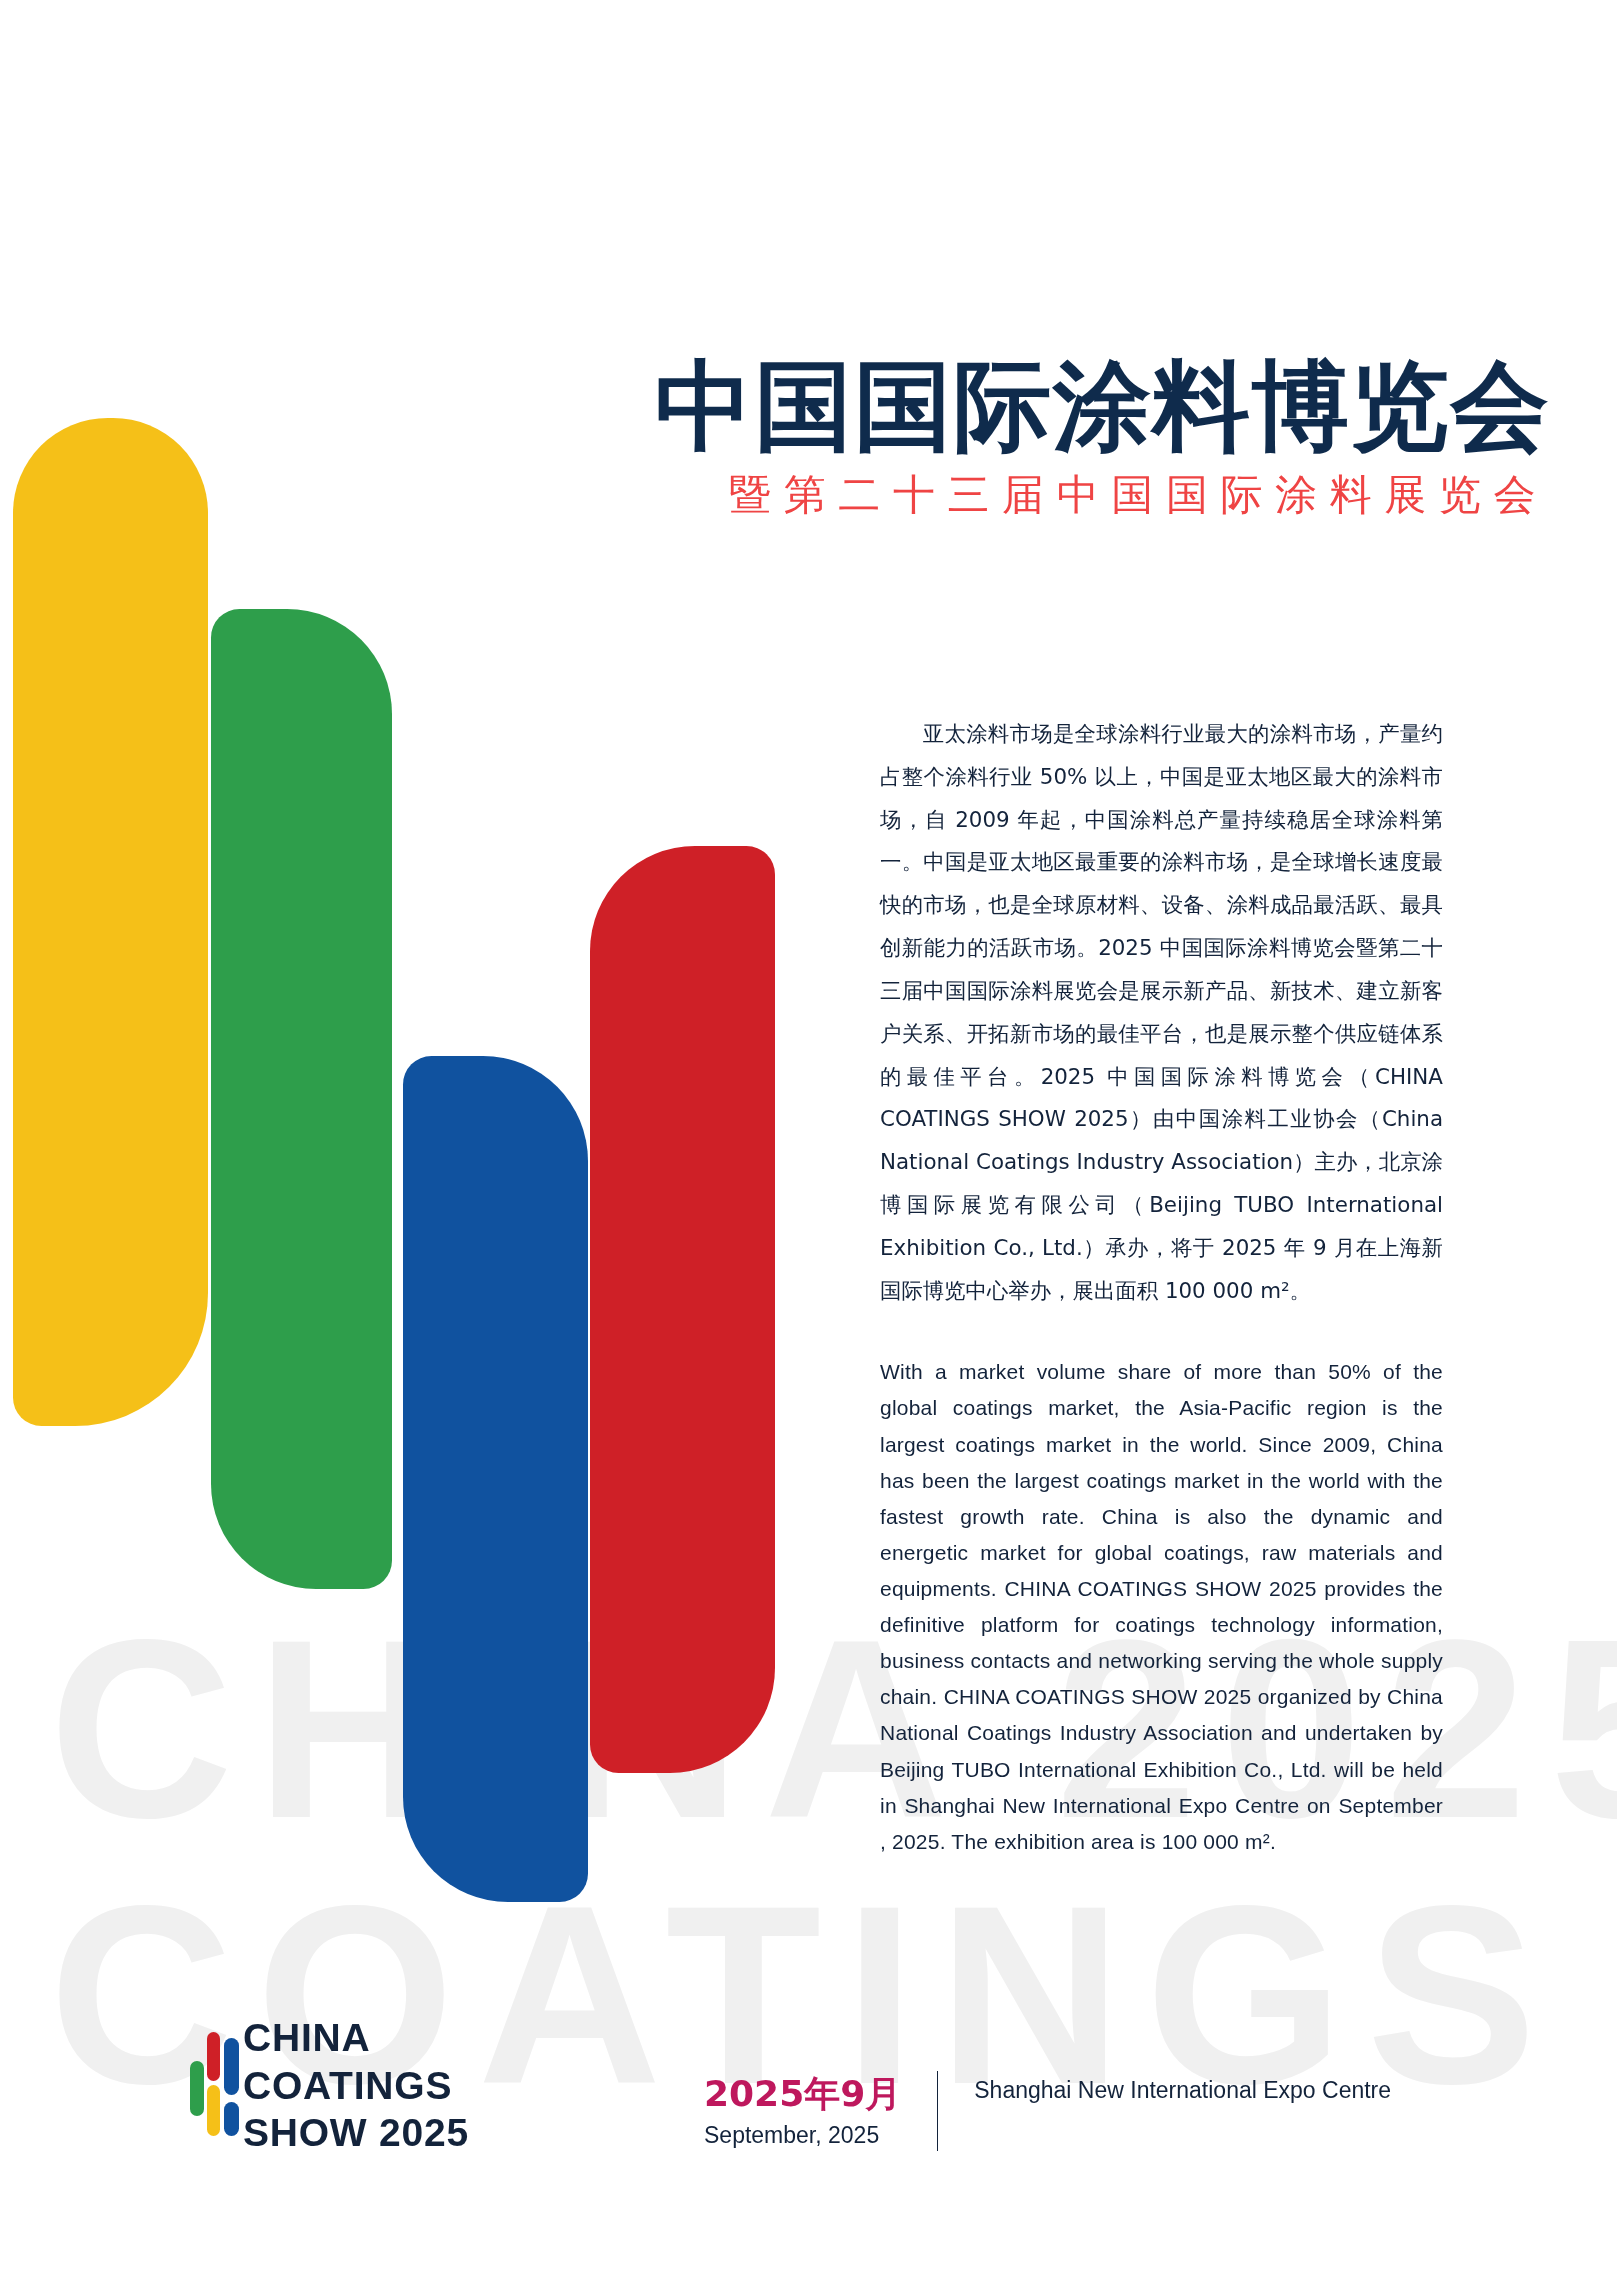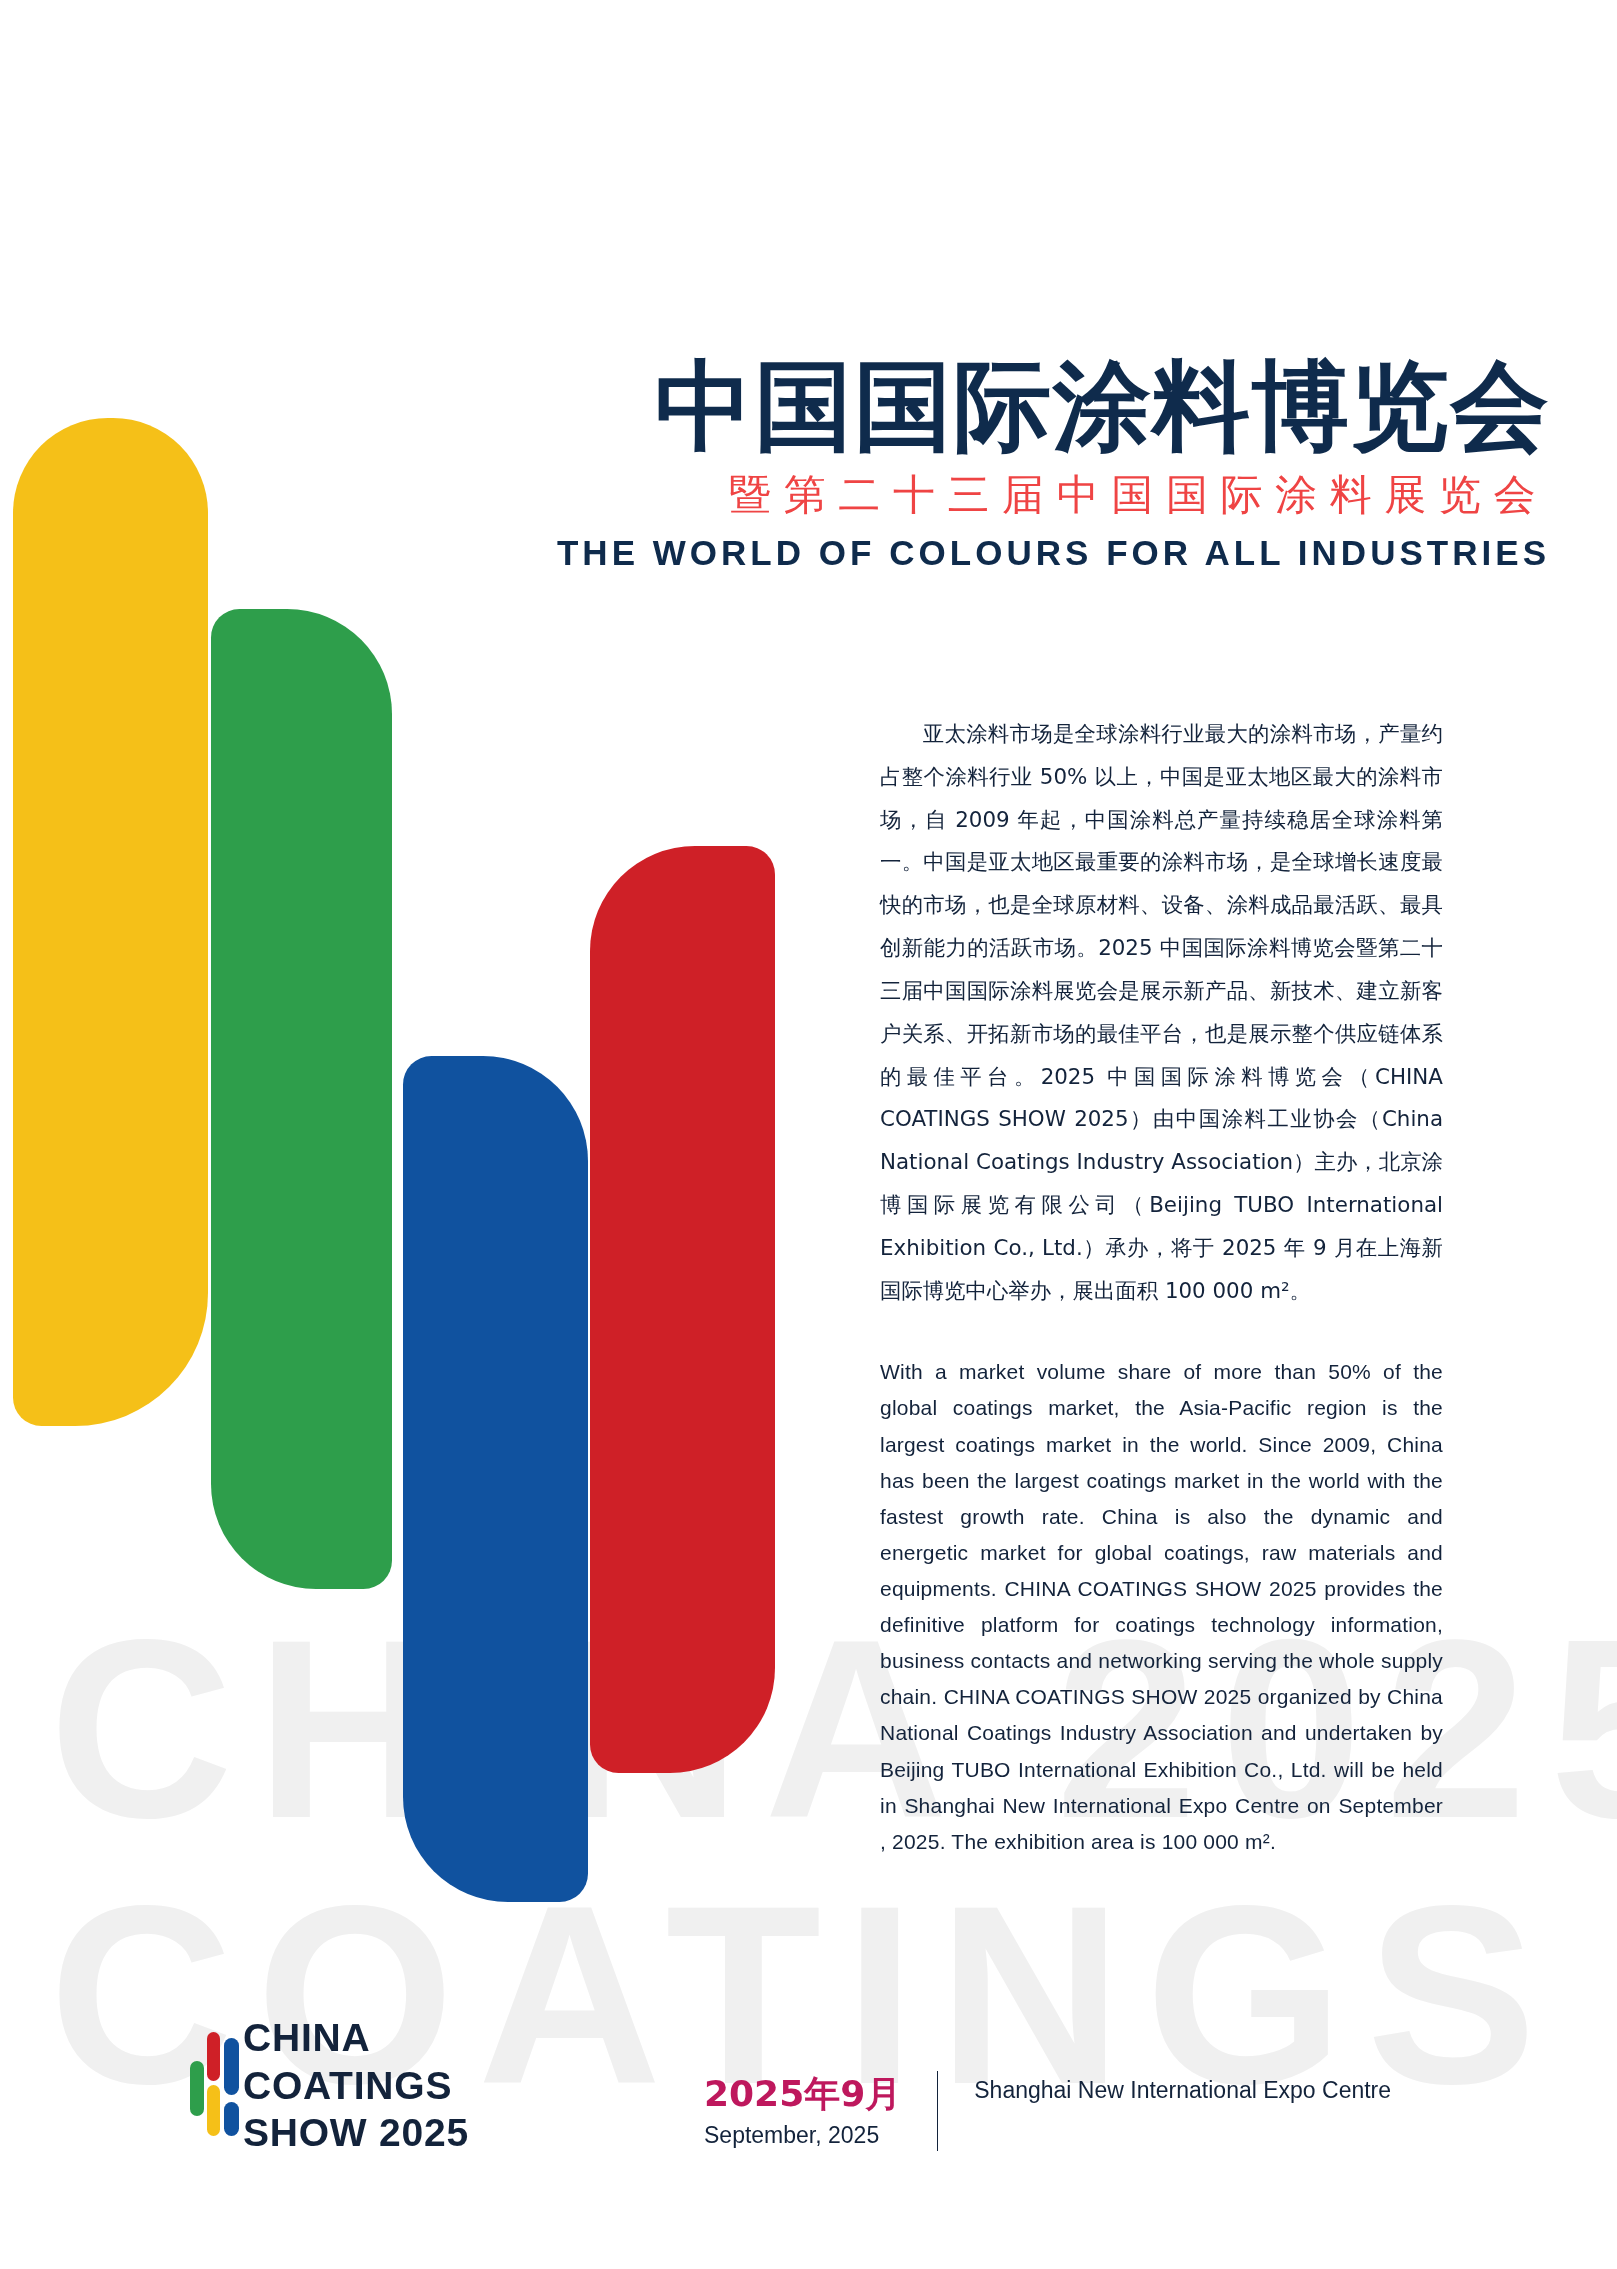--- a/index.html
+++ b/index.html
@@ -249,21 +249,20 @@
 
 <div id="poster">
 
   <div class="watermark line1">CHINA 2025</div>
   <div class="watermark line2">COATINGS</div>
 
 
   <div class="headline">
     <div class="cn-main">中国国际涂料博览会</div>
     <div class="cn-sub">暨第二十三届中国国际涂料展览会</div>
-    <div class="en-sub">THE WORLD OF COLOURS FOR ALL INDUSTRIES</div>
   </div>
 
   <div class="petal petal-yellow"></div>
   <div class="petal petal-green"></div>
   <div class="petal petal-blue"></div>
   <div class="petal petal-red"></div>
 
   <div class="copy">
     <p class="cn">亚太涂料市场是全球涂料行业最大的涂料市场，产量约占整个涂料行业 50% 以上，中国是亚太地区最大的涂料市场，自 2009 年起，中国涂料总产量持续稳居全球涂料第一。中国是亚太地区最重要的涂料市场，是全球增长速度最快的市场，也是全球原材料、设备、涂料成品最活跃、最具创新能力的活跃市场。2025 中国国际涂料博览会暨第二十三届中国国际涂料展览会是展示新产品、新技术、建立新客户关系、开拓新市场的最佳平台，也是展示整个供应链体系的最佳平台。2025 中国国际涂料博览会（CHINA COATINGS SHOW 2025）由中国涂料工业协会（China National Coatings Industry Association）主办，北京涂博国际展览有限公司（Beijing TUBO International Exhibition Co., Ltd.）承办，将于 2025 年 9 月在上海新国际博览中心举办，展出面积 100 000 m²。</p>
     <p class="en">With a market volume share of more than 50% of the global coatings market, the Asia-Pacific region is the largest coatings market in the world. Since 2009, China has been the largest coatings market in the world with the fastest growth rate. China is also the dynamic and energetic market for global coatings, raw materials and equipments. CHINA COATINGS SHOW 2025 provides the definitive platform for coatings technology information, business contacts and networking serving the whole supply chain. CHINA COATINGS SHOW 2025 organized by China National Coatings Industry Association and undertaken by Beijing TUBO International Exhibition Co., Ltd. will be held in Shanghai New International Expo Centre on September , 2025. The exhibition area is 100 000 m².</p>

